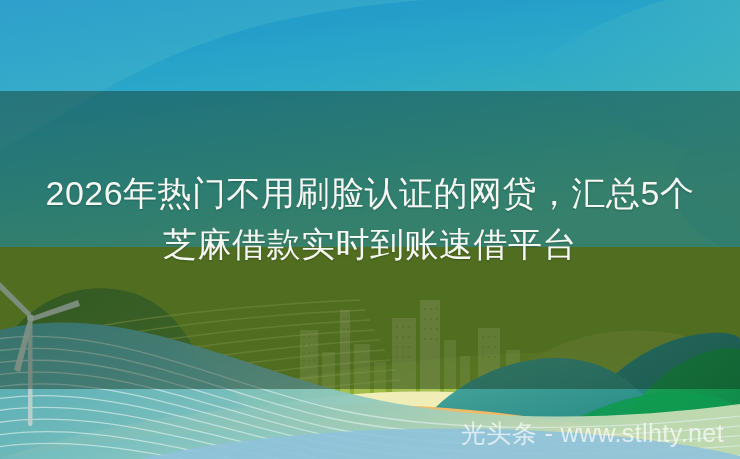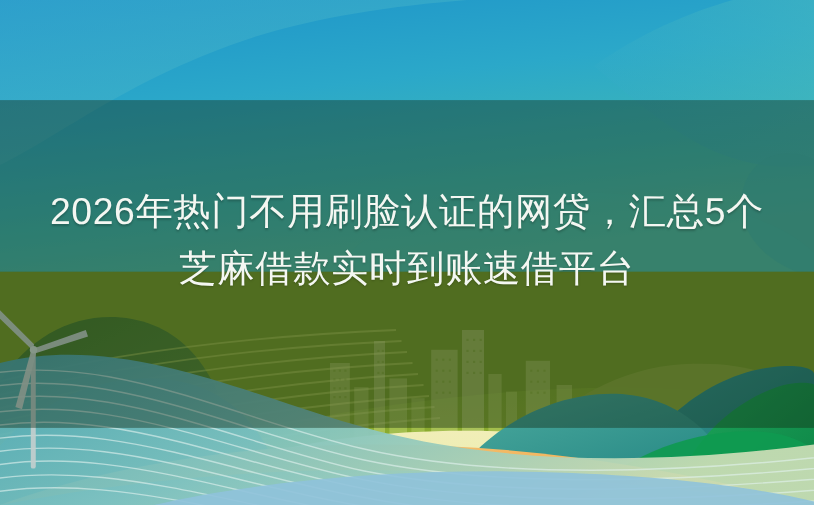--- a/index.html
+++ b/index.html
@@ -288,14 +288,15 @@
 
       </g>
 
     </g>
   </svg>
 
   <div id="scrim"></div>
 
   <div id="headline">2026年热门不用刷脸认证的网贷，汇总5个芝麻借款实时到账速借平台</div>
 
+  <div id="watermark">光头条 - www.stlhty.net</div>
 
 </div>
 
 </body></html>

